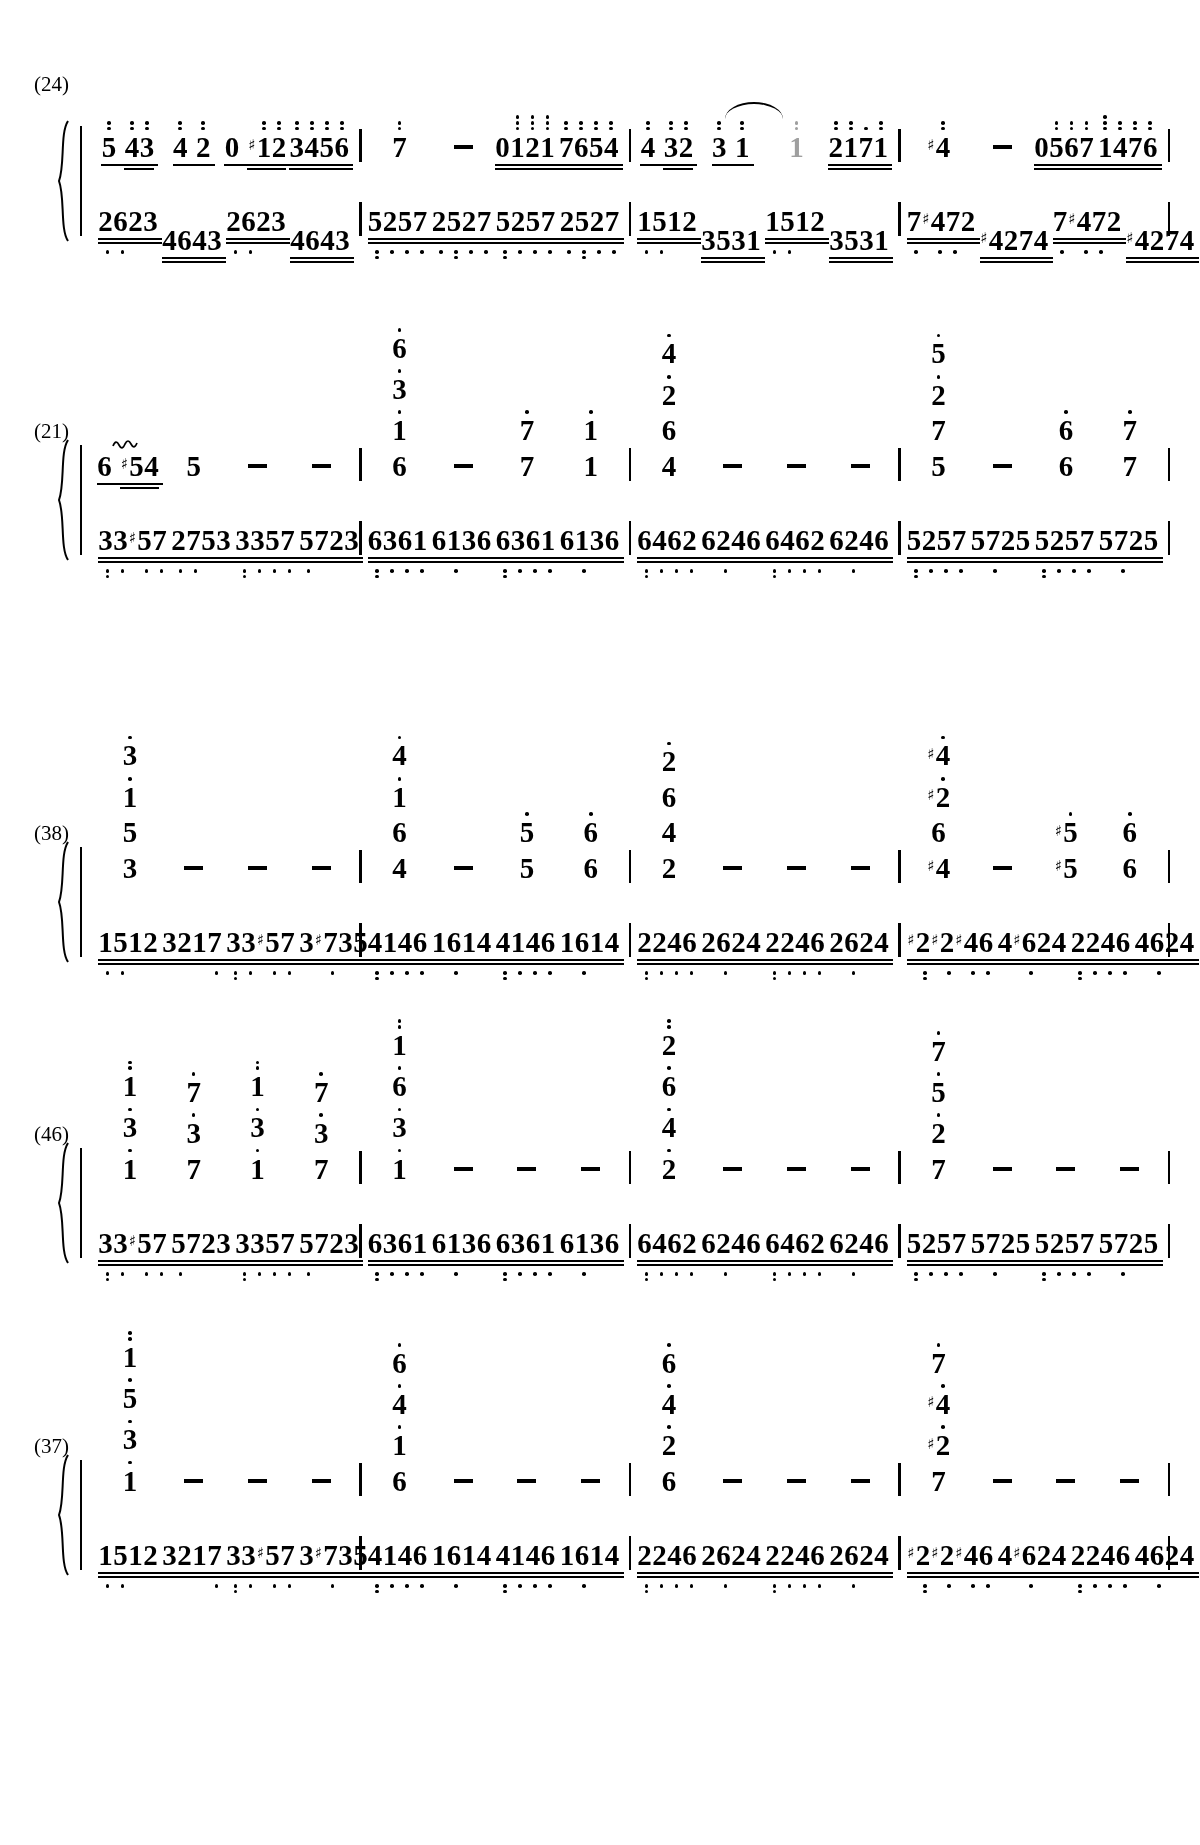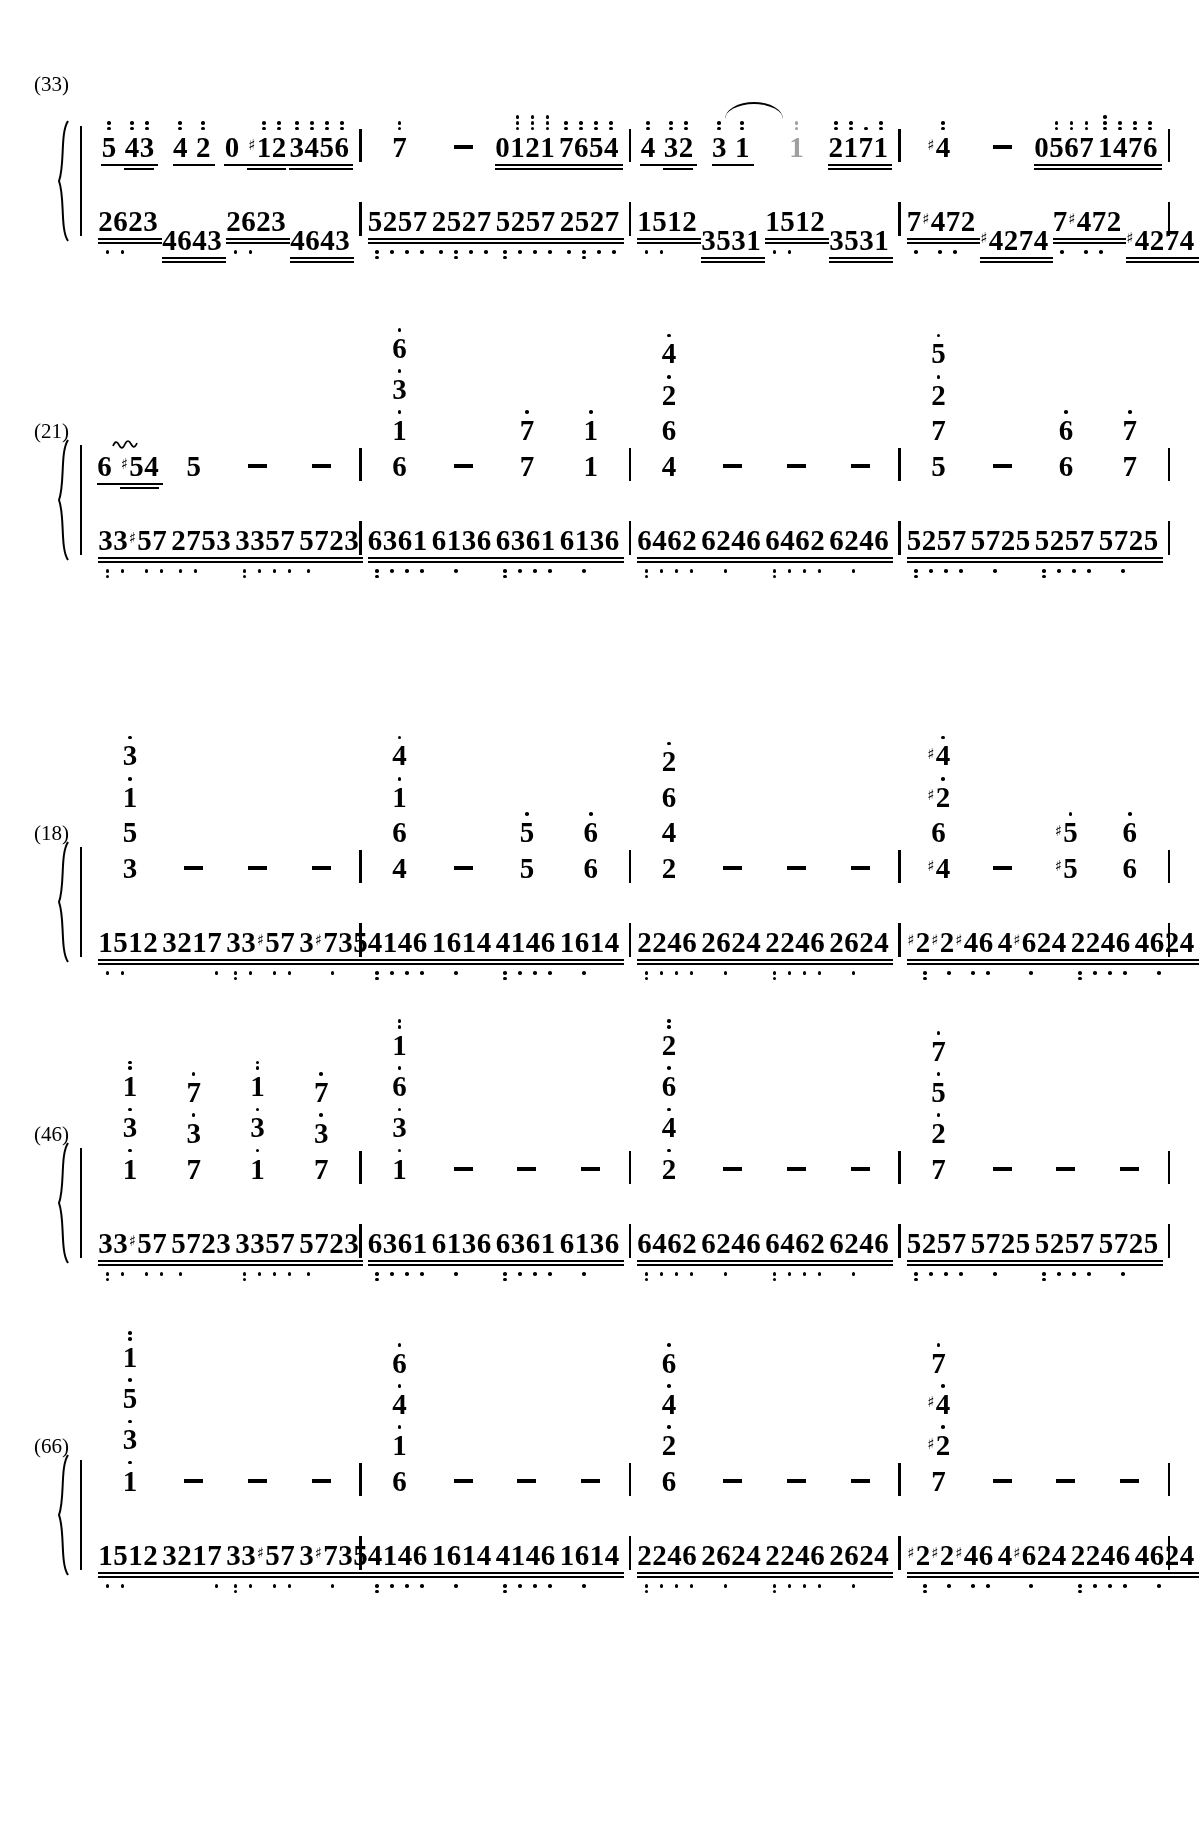--- a/index.html
+++ b/index.html
@@ -38,21 +38,21 @@
   .stk{display:flex;flex-direction:column;align-items:center;gap:5px;}
   .gray{color:#9f9f9f;}
   .tie{position:absolute;top:-18px;left:-40px;width:58px;height:15px;border-top:2.6px solid #000;border-radius:50% 50% 0 0/100% 100% 0 0;}
   .trl{position:absolute;top:-16px;left:-4px;width:26px;height:9px;}
 </style>
 </head>
 <body>
 
 <div id="score">
     <div class="system s1">
-      <div class="mlabel">(33)</div>
+      <div class="mlabel">(24)</div>
       <div class="brace"><svg width="15" height="122" viewBox="0 0 15 130" preserveAspectRatio="none">
           <path d="M12 1 C4 14 9 48 3 65 C9 82 4 116 12 129" fill="none" stroke="#000" stroke-width="2"></path>
         </svg></div>
       <div class="rail"></div>
       <div class="row mel">
         <div class="measure">
           <div class="beat">
             <span class="grp">
               <span class="tok">
                 <span class="dcell">
@@ -1804,21 +1804,21 @@
               </span>
               <span class="bcell"></span>
               <span class="bcell"></span>
             </div>
           </span>
         </div>
         <div class="bar"></div>
       </div>
     </div>
     <div class="system s3">
-      <div class="mlabel">(18)</div>
+      <div class="mlabel">(38)</div>
       <div class="brace"><svg width="15" height="122" viewBox="0 0 15 130" preserveAspectRatio="none">
           <path d="M12 1 C4 14 9 48 3 65 C9 82 4 116 12 129" fill="none" stroke="#000" stroke-width="2"></path>
         </svg></div>
       <div class="rail"></div>
       <div class="row mel">
         <div class="measure">
           <div class="beat">
             <div class="stk">
               <span class="tok">
                 <span class="dcell">
@@ -3503,21 +3503,21 @@
               </span>
               <span class="bcell"></span>
               <span class="bcell"></span>
             </div>
           </span>
         </div>
         <div class="bar"></div>
       </div>
     </div>
     <div class="system s5">
-      <div class="mlabel">(66)</div>
+      <div class="mlabel">(37)</div>
       <div class="brace"><svg width="15" height="122" viewBox="0 0 15 130" preserveAspectRatio="none">
           <path d="M12 1 C4 14 9 48 3 65 C9 82 4 116 12 129" fill="none" stroke="#000" stroke-width="2"></path>
         </svg></div>
       <div class="rail"></div>
       <div class="row mel">
         <div class="measure">
           <div class="beat">
             <div class="stk">
               <span class="tok">
                 <span class="dcell">

